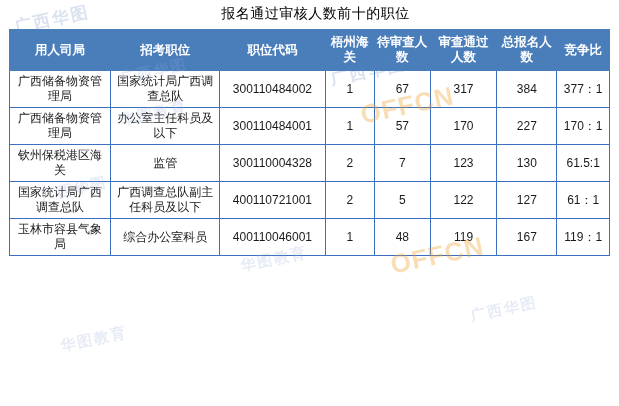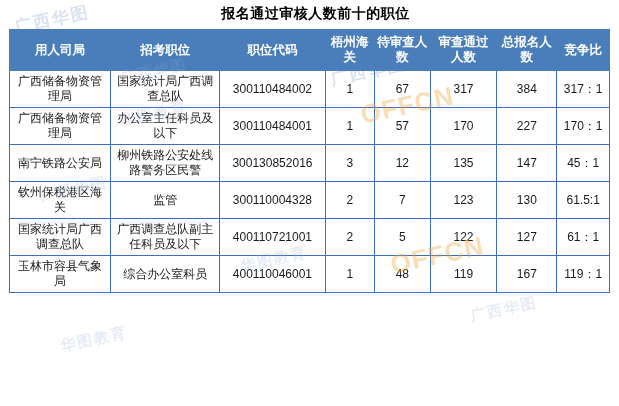--- a/index.html
+++ b/index.html
@@ -16,21 +16,21 @@
   }
   #page {
     position: relative;
     width: 619px;
     height: 406px;
     box-sizing: border-box;
   }
   .title {
     text-align: center;
     font-size: 14px;
-    font-weight: bold;
+    font-weight: normal;
     color: #000000;
     padding: 5px 0 6px 12px;
     letter-spacing: 0.5px;
   }
   table.data {
     border-collapse: collapse;
     width: 601px;
     margin: 0 auto;
     table-layout: fixed;
   }
@@ -125,41 +125,31 @@
     </thead>
     <tbody>
       <tr>
         <td>广西储备物资管理局</td>
         <td>国家统计局广西调查总队</td>
         <td class="code">300110484002</td>
         <td class="num">1</td>
         <td class="num">67</td>
         <td class="num">317</td>
         <td class="num">384</td>
-        <td class="num">317：1</td>
+        <td class="num">377：1</td>
       </tr>
       <tr>
         <td>广西储备物资管理局</td>
         <td>办公室主任科员及以下</td>
         <td class="code">300110484001</td>
         <td class="num">1</td>
         <td class="num">57</td>
         <td class="num">170</td>
         <td class="num">227</td>
         <td class="num">170：1</td>
-      </tr>
-      <tr>
-        <td>南宁铁路公安局</td>
-        <td>柳州铁路公安处线路警务区民警</td>
-        <td class="code">300130852016</td>
-        <td class="num">3</td>
-        <td class="num">12</td>
-        <td class="num">135</td>
-        <td class="num">147</td>
-        <td class="num">45：1</td>
       </tr>
       <tr>
         <td>钦州保税港区海关</td>
         <td>监管</td>
         <td class="code">300110004328</td>
         <td class="num">2</td>
         <td class="num">7</td>
         <td class="num">123</td>
         <td class="num">130</td>
         <td class="num">61.5:1</td>

